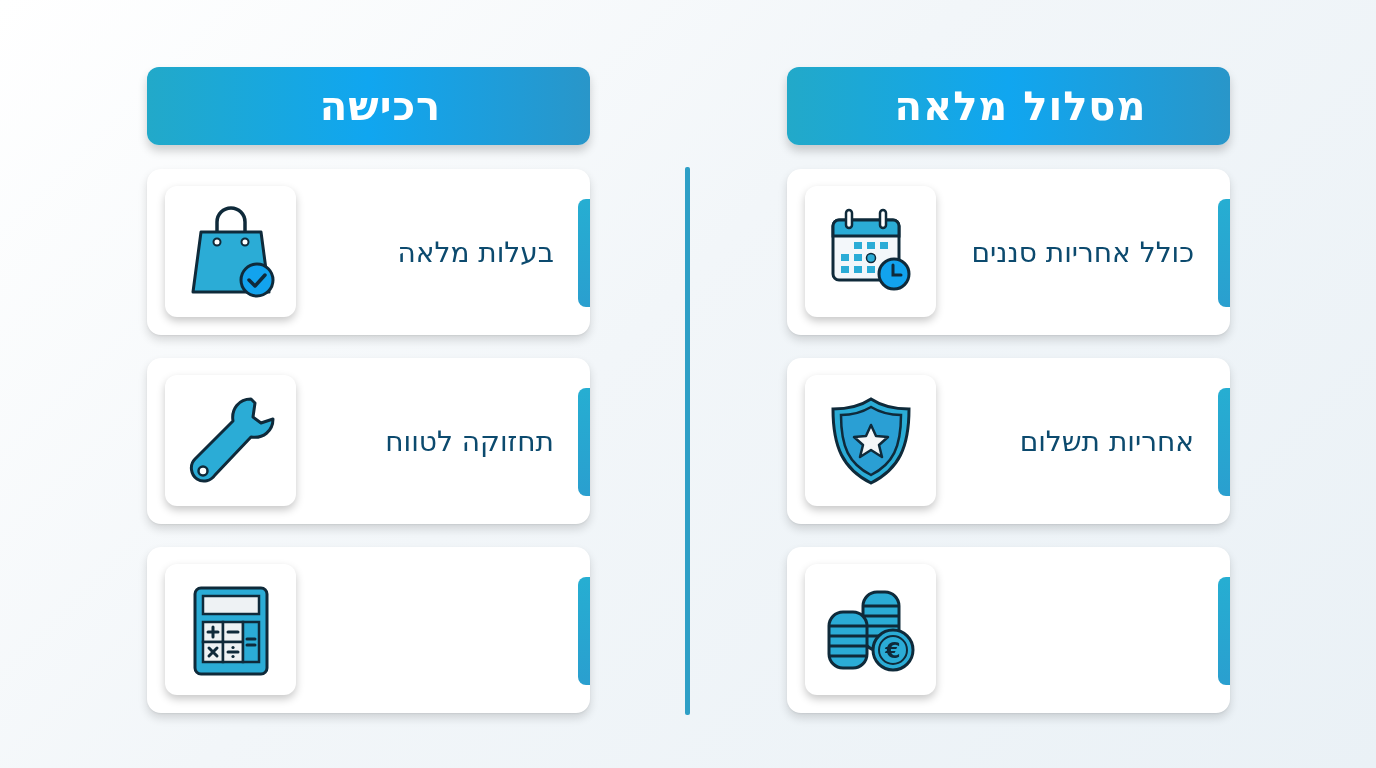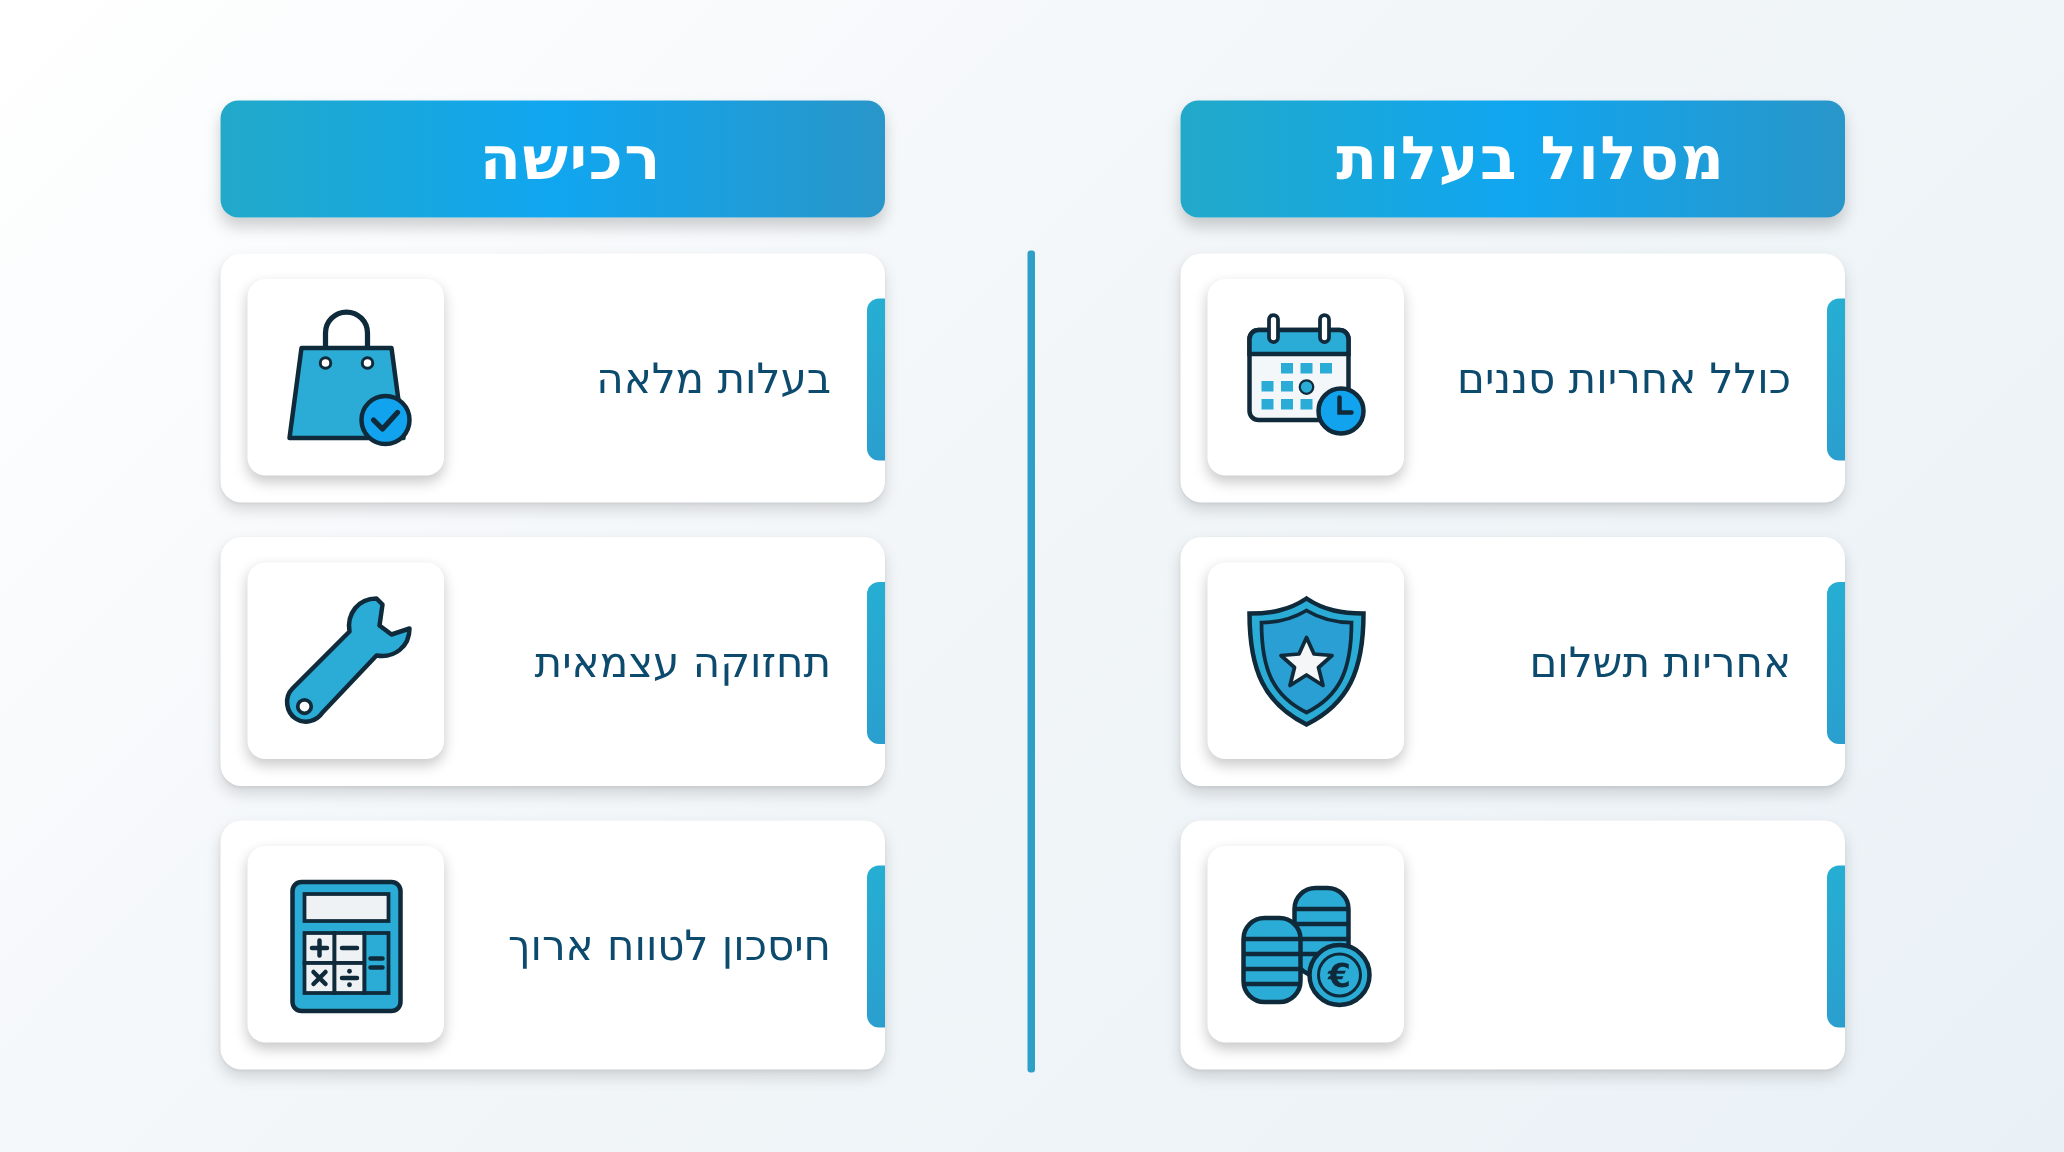--- a/index.html
+++ b/index.html
@@ -93,21 +93,21 @@
       height: 548px;
       background: #2e9fc6;
       border-radius: 2px;
     }
   </style>
 </head>
 <body>
 
 <div class="column col-right">
   <div class="header">
-    <span>מסלול בעלות</span>
+    <span>מסלול מלאה</span>
   </div>
 
   <div class="card card-1">
     <div class="icon-box">
       <svg viewBox="0 0 100 100">
         <rect x="12" y="18" width="66" height="60" rx="6" fill="#f3f7fa" stroke="#0f2a3a" stroke-width="3"></rect>
         <path d="M12 24 a6 6 0 0 1 6-6 h54 a6 6 0 0 1 6 6 v10 h-66z" fill="#2bacd6" stroke="#0f2a3a" stroke-width="3"></path>
         <rect x="25" y="8" width="6" height="18" rx="3" fill="#ffffff" stroke="#0f2a3a" stroke-width="2.5"></rect>
         <rect x="59" y="8" width="6" height="18" rx="3" fill="#ffffff" stroke="#0f2a3a" stroke-width="2.5"></rect>
         <g fill="#2bacd6">
@@ -181,21 +181,21 @@
     <div class="accent"></div>
   </div>
 
   <div class="card card-2">
     <div class="icon-box">
       <svg viewBox="0 0 100 100">
         <path d="M70 8 C58 8 50 18 52 30 L14 68 C8 74 10 84 16 88 C22 92 30 90 34 84 L70 46 C82 48 92 40 92 28 L80 32 L72 26 L74 12 Z" fill="#2bacd6" stroke="#0f2a3a" stroke-width="3" stroke-linejoin="round"></path>
         <circle cx="22" cy="80" r="4.5" fill="#ffffff" stroke="#0f2a3a" stroke-width="2.5"></circle>
       </svg>
     </div>
-    <div class="label">תחזוקה עצמאית</div>
+    <div class="label">תחזוקה לטווח</div>
     <div class="accent"></div>
   </div>
 
   <div class="card card-3">
     <div class="icon-box">
       <svg viewBox="0 0 100 100">
         <rect x="14" y="8" width="72" height="86" rx="6" fill="#2bacd6" stroke="#0f2a3a" stroke-width="3"></rect>
         <rect x="22" y="16" width="56" height="18" fill="#eef2f4" stroke="#0f2a3a" stroke-width="2.5"></rect>
         <rect x="22" y="42" width="20" height="20" fill="#eef2f4" stroke="#0f2a3a" stroke-width="2.5"></rect>
         <rect x="42" y="42" width="20" height="20" fill="#eef2f4" stroke="#0f2a3a" stroke-width="2.5"></rect>
@@ -206,16 +206,15 @@
           <path d="M27 52 h10 M32 47 v10"></path>
           <path d="M47 52 h10"></path>
           <path d="M28 68 l8 8 M36 68 l-8 8"></path>
           <path d="M47 72 h10"></path>
           <path d="M66 59 h8 M66 65 h8"></path>
         </g>
         <circle cx="52" cy="67.5" r="1.6" fill="#0f2a3a"></circle>
         <circle cx="52" cy="76.5" r="1.6" fill="#0f2a3a"></circle>
       </svg>
     </div>
-    <div class="label">חיסכון לטווח ארוך</div>
     <div class="accent"></div>
   </div>
 </div>
 
 </body></html>

